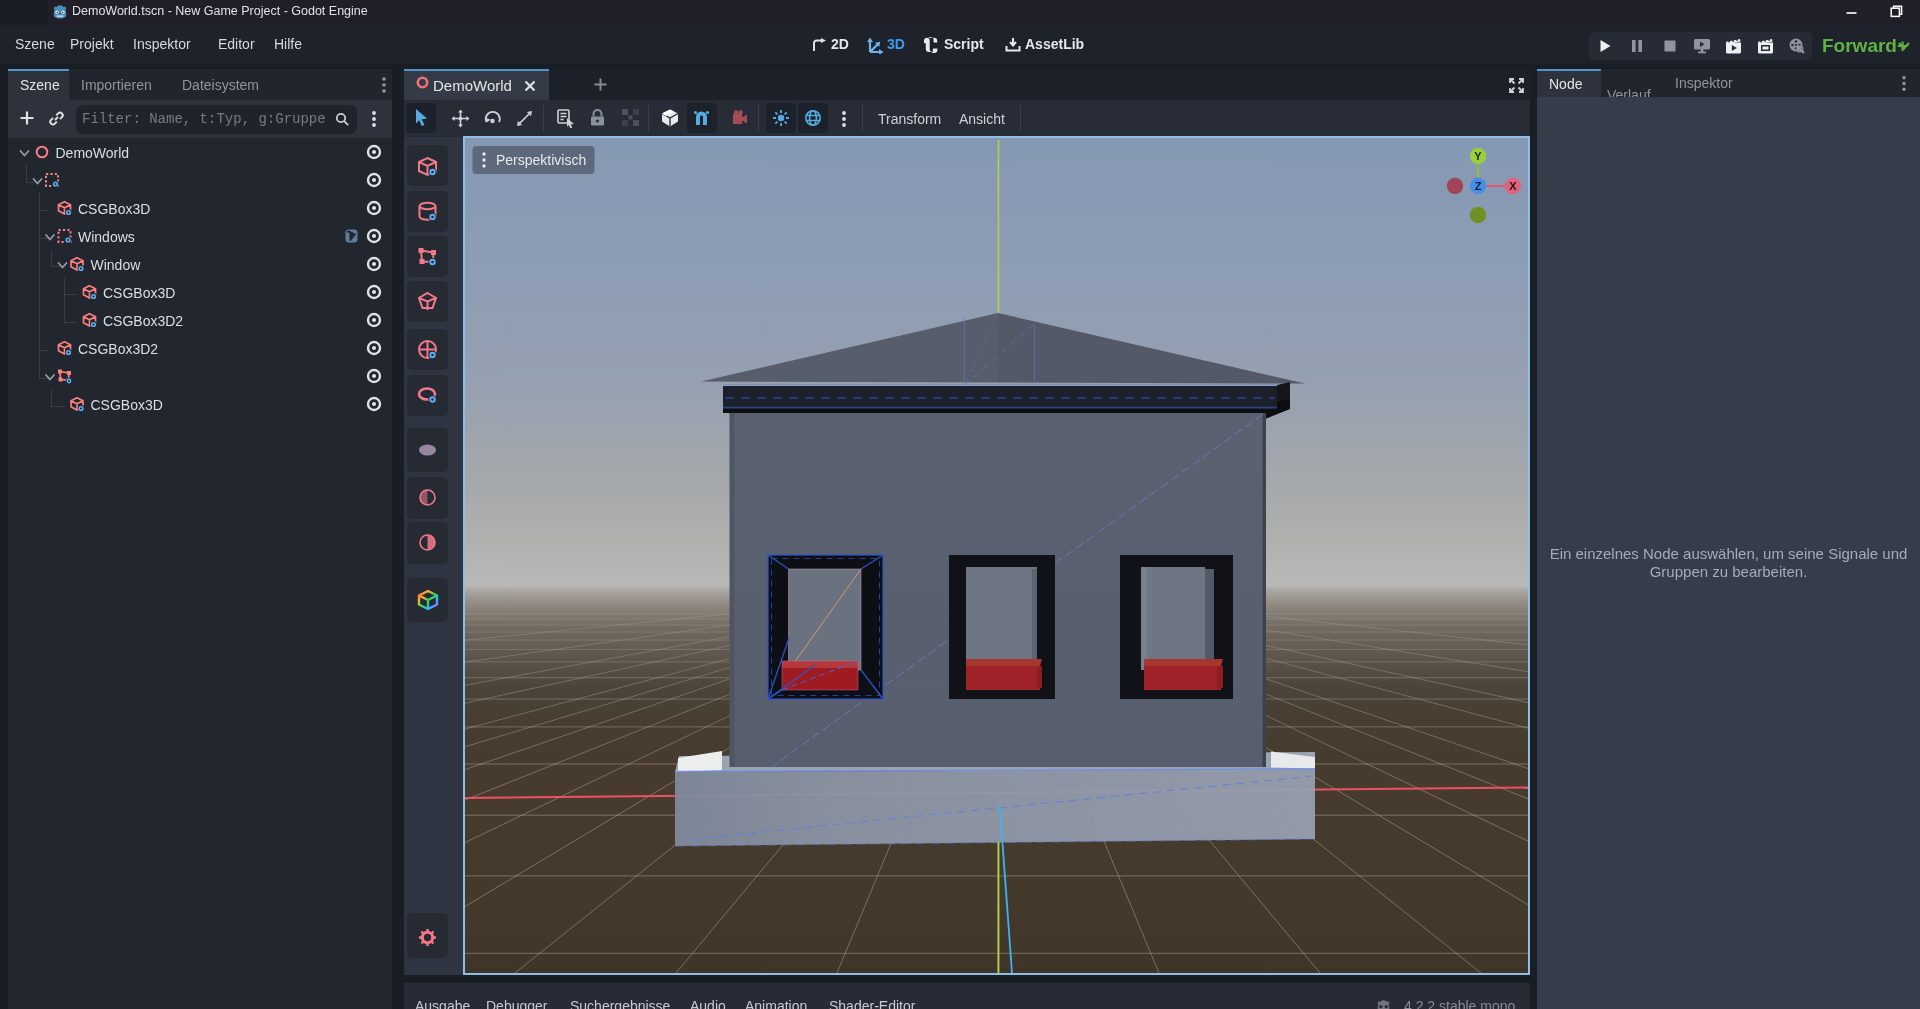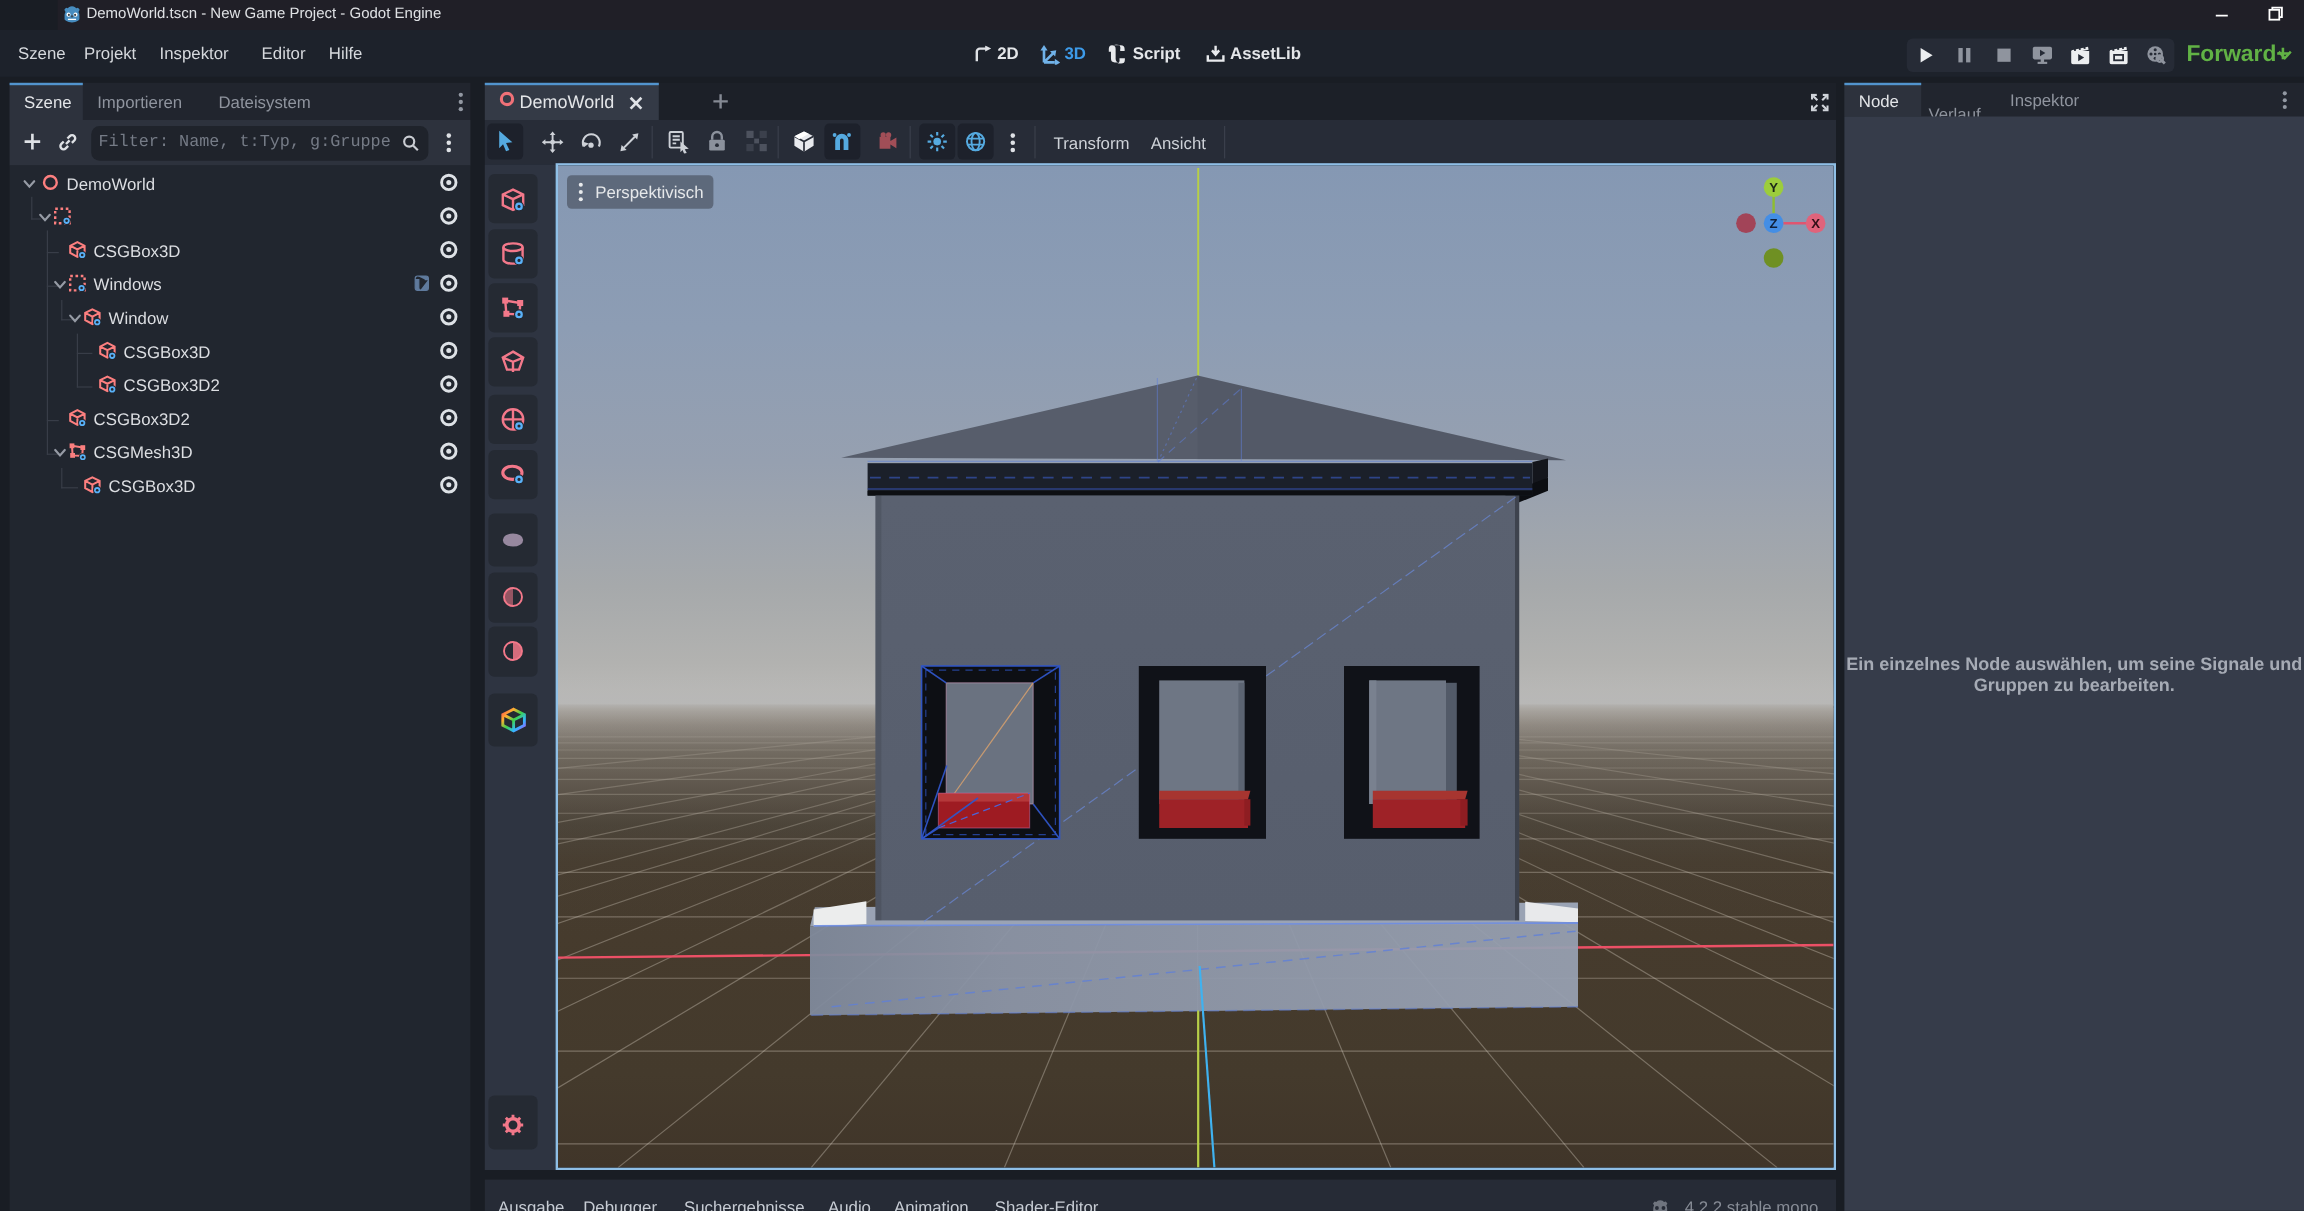--- a/index.html
+++ b/index.html
@@ -18,21 +18,21 @@
 .trow{position:absolute;left:0;width:384px;height:28px;color:#dcdee2;font-size:14px;}
 .trow span.lbl{position:absolute;top:5px;}
 #centertabs{position:absolute;left:404px;top:69px;width:1126px;height:31px;background:#1c2028;}
 #vptoolbar{position:absolute;left:404px;top:100px;width:1126px;height:37px;background:#272c37;}
 #csgcol{position:absolute;left:404px;top:137px;width:59px;height:838px;background:#2e3441;}
 .csgbtn{position:absolute;left:3px;width:41px;height:41px;background:#252a33;border-radius:5px;}
 #viewport{position:absolute;left:463px;top:136px;width:1067px;height:839px;border:2px solid #8fbfe6;}
 #bottombar{position:absolute;left:404px;top:983px;width:1126px;height:26px;background:#262b36;color:#c7ccd4;font-size:14px;}
 .bbi{position:absolute;top:15px;}
 #rightdock{position:absolute;left:1537px;top:69px;width:383px;height:940px;}
-#nodecontent{position:absolute;left:0;top:28px;width:383px;height:912px;background:#363c4a;font-weight:bold;}
+#nodecontent{position:absolute;left:0;top:28px;width:383px;height:912px;background:#363c4a;}
 .sep{position:absolute;top:5px;width:1px;height:27px;background:#3a3f4b;}
 .tbtn{position:absolute;top:3px;width:30px;height:30px;background:#1d212b;border-radius:4px;}
 .guide{position:absolute;background:#383d48;}
 </style>
 </head>
 <body>
 
 <div id="titlebar">
   <svg class="abs" style="left:4px;top:4px" width="16" height="16" viewBox="0 0 16 16">
       <path d="M8 1.2 c-2 0-2.8 0.9-3.4 1.7 L3 2.4 1.6 4.2 2.6 6 C2 7 1.8 8 1.8 9.3 l0 3 c0 0 2.3 2.4 6.2 2.4 3.9 0 6.2-2.4 6.2-2.4 l0-3 C14.2 8 14 7 13.4 6 L14.4 4.2 13 2.4 11.4 2.9 C10.8 2.1 10 1.2 8 1.2 Z" fill="#478cbf"></path>
@@ -291,23 +291,20 @@
         <span class="lbl" style="left:70px">Windows</span>
       </div>
     <div class="trow" style="top:142px">
         <span class="lbl" style="left:95px">CSGBox3D</span>
       </div>
     <div class="trow" style="top:170px">
         <span class="lbl" style="left:95px">CSGBox3D2</span>
       </div>
     <div class="trow" style="top:198px">
         <span class="lbl" style="left:70px">CSGBox3D2</span>
-      </div>
-    <div class="trow" style="top:226px">
-        <span class="lbl" style="left:70px">CSGMesh3D</span>
       </div>
     <div class="trow" style="top:254px">
         <span class="lbl" style="left:82.5px">CSGBox3D</span>
       </div>
   </div>
 </div>
 
 <div id="centertabs">
   <div class="tabact" style="left:0px;width:145px;background:#343a46;">
     <svg class="abs" style="left:12px;top:5px" width="13" height="13" viewBox="0 0 13 13">

